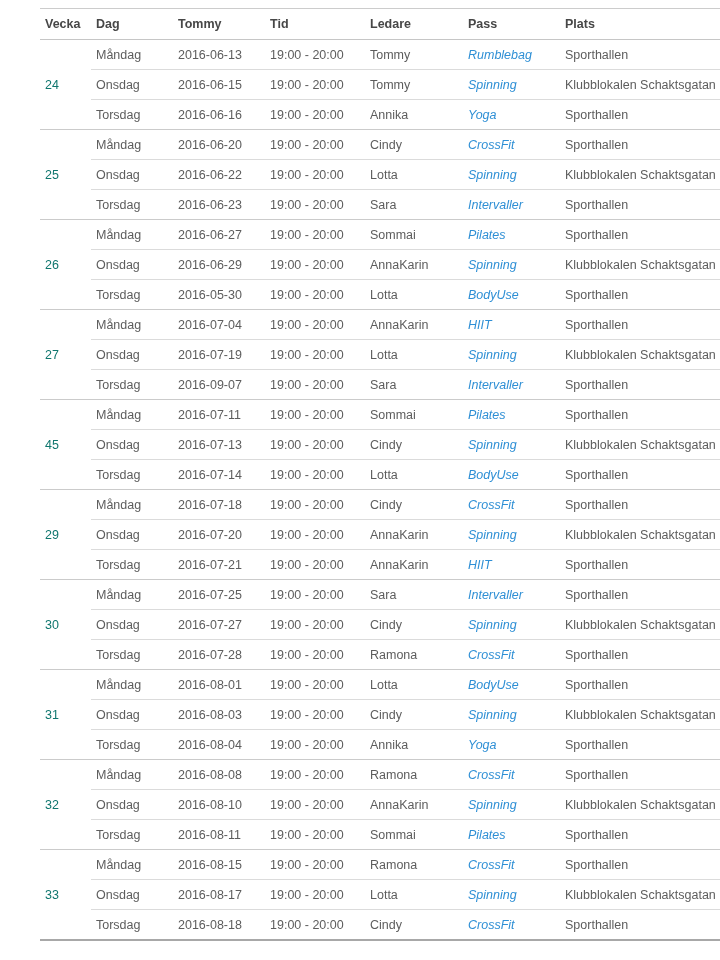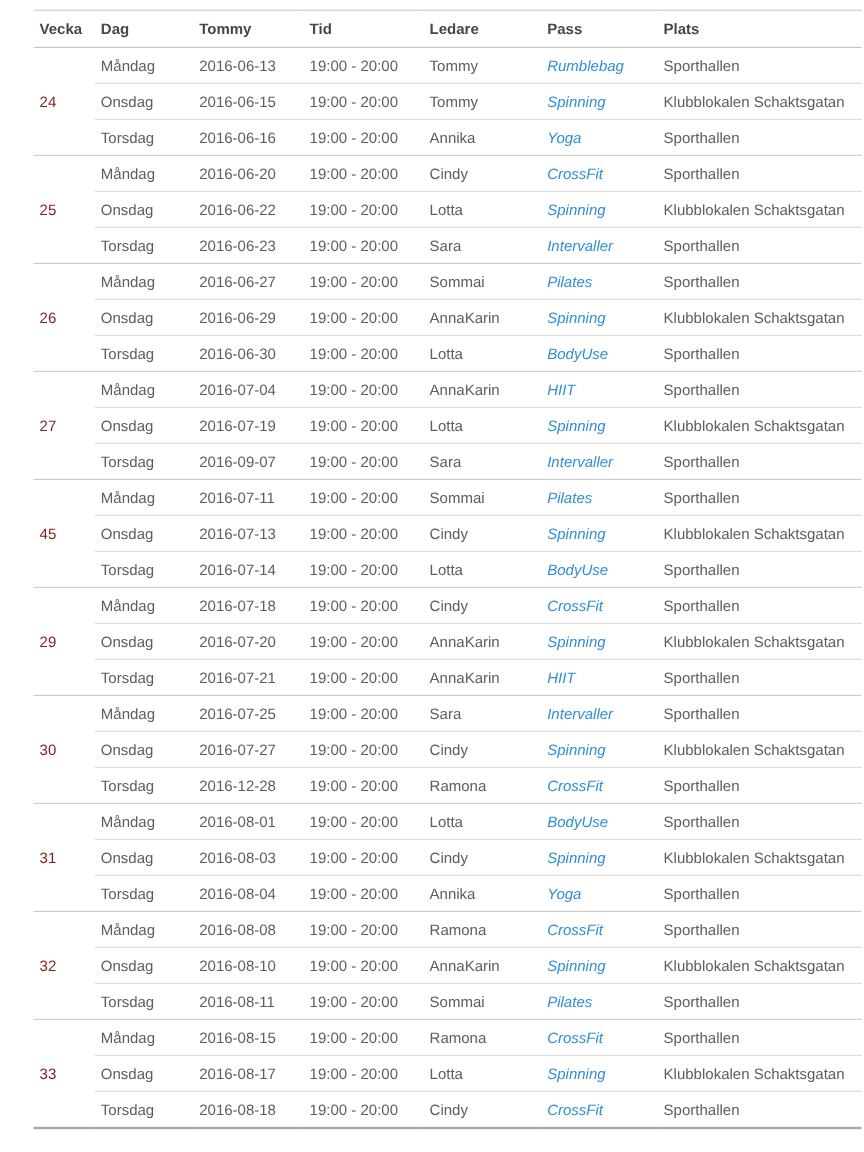--- a/index.html
+++ b/index.html
@@ -5,21 +5,21 @@
   html, body {
     margin: 0;
     padding: 0;
     width: 720px;
     height: 960px;
     background: #ffffff;
     font-family: "Liberation Sans", sans-serif;
     overflow: hidden;
   }
   .table-wrap {
-    margin: 8px 2px 0 28px;
+    margin: 8px 2px 0 40px;
   }
   table.schedule {
     border-collapse: collapse;
     table-layout: fixed;
     width: 690px;
     border-bottom: 2px solid #a8a8a8;
     font-size: 12.5px;
     color: #5d5d5d;
   }
   col.c-vecka  { width: 51px; }
@@ -44,21 +44,21 @@
   tbody td {
     height: 29px;
     padding: 0 5px;
     vertical-align: middle;
     border-top: 1px solid #dbdbdb;
     white-space: nowrap;
     overflow: hidden;
   }
   tbody td.col-vecka {
     vertical-align: middle;
-    color: #7f1d1d;
+    color: #0f766e;
   }
   tbody tr.week-start td {
     border-top: 1px solid #cbcbcb;
   }
   a.pass-link {
     color: #2e8fd5;
     text-decoration: none;
     cursor: pointer;
     font-style: italic;
   }
@@ -151,21 +151,21 @@
         <tr>
           <td>Onsdag</td>
           <td>2016-06-29</td>
           <td>19:00 - 20:00</td>
           <td>AnnaKarin</td>
           <td><a class="pass-link" href="#">Spinning</a></td>
           <td>Klubblokalen Schaktsgatan</td>
         </tr>
         <tr>
           <td>Torsdag</td>
-          <td>2016-06-30</td>
+          <td>2016-05-30</td>
           <td>19:00 - 20:00</td>
           <td>Lotta</td>
           <td><a class="pass-link" href="#">BodyUse</a></td>
           <td>Sporthallen</td>
         </tr>
         <tr class="week-start">
           <td rowspan="3" class="col-vecka">27</td>
           <td>Måndag</td>
           <td>2016-07-04</td>
           <td>19:00 - 20:00</td>
@@ -251,21 +251,21 @@
         <tr>
           <td>Onsdag</td>
           <td>2016-07-27</td>
           <td>19:00 - 20:00</td>
           <td>Cindy</td>
           <td><a class="pass-link" href="#">Spinning</a></td>
           <td>Klubblokalen Schaktsgatan</td>
         </tr>
         <tr>
           <td>Torsdag</td>
-          <td>2016-12-28</td>
+          <td>2016-07-28</td>
           <td>19:00 - 20:00</td>
           <td>Ramona</td>
           <td><a class="pass-link" href="#">CrossFit</a></td>
           <td>Sporthallen</td>
         </tr>
         <tr class="week-start">
           <td rowspan="3" class="col-vecka">31</td>
           <td>Måndag</td>
           <td>2016-08-01</td>
           <td>19:00 - 20:00</td>

